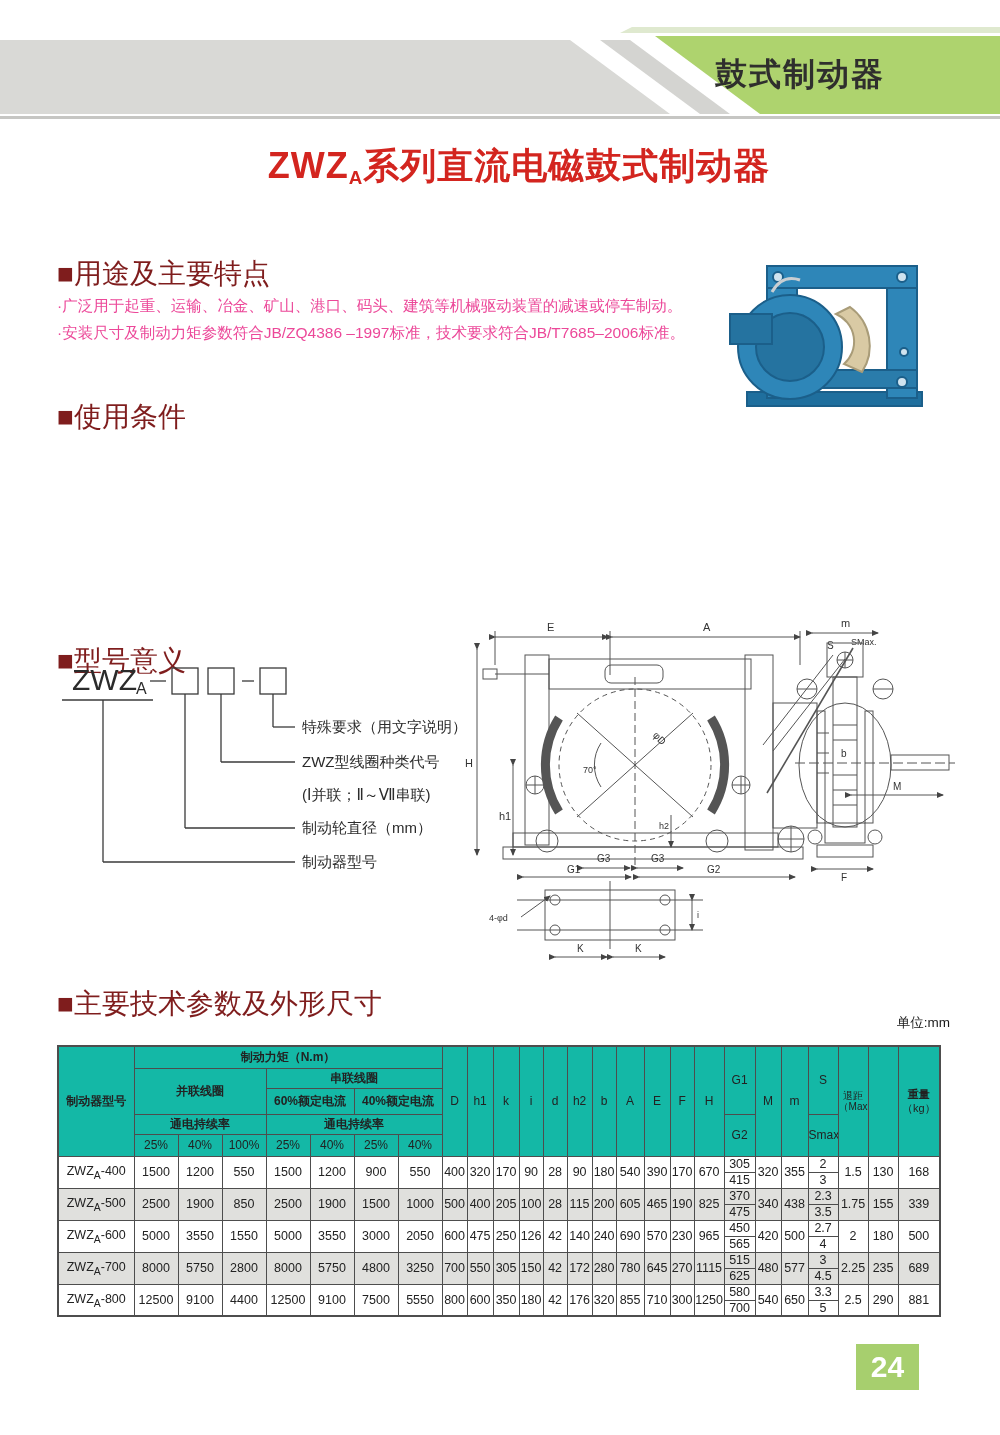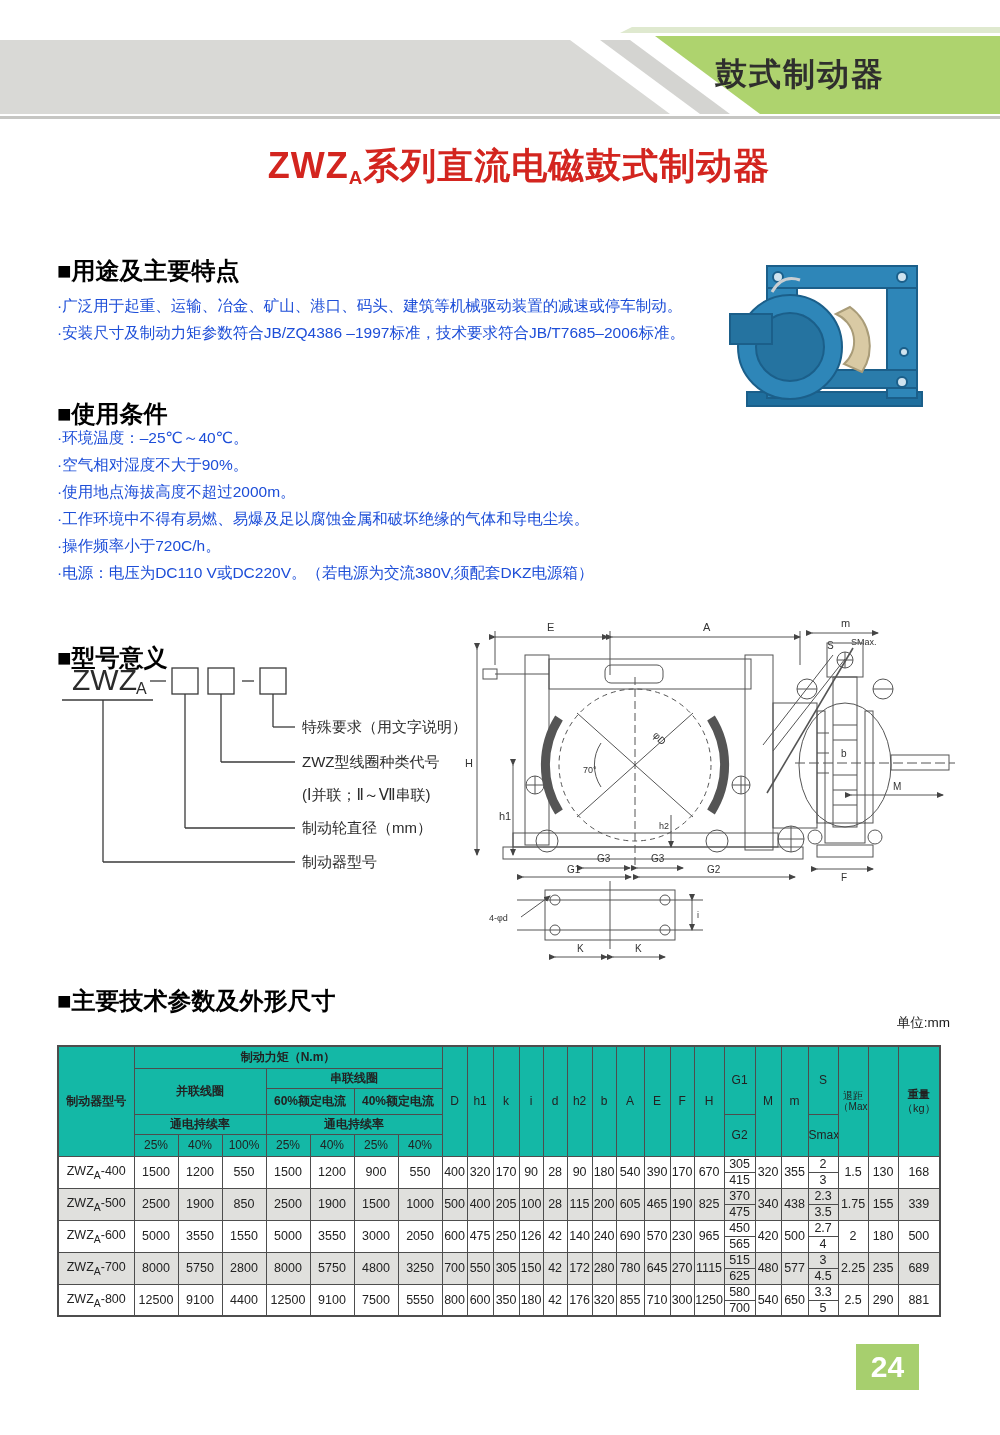--- a/index.html
+++ b/index.html
@@ -14,22 +14,22 @@
   .band-green{left:0;top:36px;width:1000px;height:78px;background:#aed36e;
              clip-path:polygon(655px 0,1000px 0,1000px 100%,760px 100%);}
   .band-topstrip{left:620px;top:27px;width:380px;height:6px;background:#dfe9cf;
              clip-path:polygon(12px 0,100% 0,100% 100%,0 100%);}
   .band-rule{left:0;top:116px;width:1000px;height:3px;background:#c6c6c3;}
   .band-title{left:715px;top:53px;width:270px;font-size:32px;font-weight:bold;color:#2f2f2d;letter-spacing:2px;}
   
   .main-title{left:0;top:142px;width:1000px;text-align:center;font-size:36px;font-weight:bold;color:#d3251f;letter-spacing:1px;margin-left:19px;}
   .main-title sub{font-size:0.52em;vertical-align:-6px;}
   
-  .sec-h{font-size:24px;font-weight:bold;color:#000000;}
-  .body-txt{font-size:15.5px;line-height:27px;color:#1d4ed8;}
+  .sec-h{font-size:28px;font-weight:normal;color:#7f1d1d;}
+  .body-txt{font-size:15.5px;line-height:27px;color:#ec4899;}
   .bullets div{white-space:normal;}
   
   table.spec{border-collapse:collapse;table-layout:fixed;width:884px;font-size:12px;border:2px solid #4d4d4d;}
   table.spec td{border:1px solid #4d4d4d;text-align:center;vertical-align:middle;padding:0;color:#222;
                 overflow:hidden;white-space:nowrap;}
   table.spec thead td{background:#14b8a6;}
   table.spec thead td.cn{font-weight:bold;font-size:12px;}
   table.spec tr.hr1{height:22px;} table.spec tr.hr2{height:20px;} table.spec tr.hr3{height:26px;}
   table.spec tr.hr4{height:20px;} table.spec tr.hr5{height:22px;}
   table.spec tbody tr{height:16px;}
@@ -77,28 +77,20 @@
       <rect x="18" y="62" width="42" height="30" fill="#2573a0"></rect>
       <circle cx="66" cy="25" r="5" fill="#cfe3ef"></circle>
       <circle cx="190" cy="25" r="5" fill="#cfe3ef"></circle>
       <circle cx="190" cy="130" r="5" fill="#cfe3ef"></circle>
       <circle cx="192" cy="100" r="4" fill="#cfe3ef"></circle>
       <path d="M60 40 q10 -18 28 -12" fill="none" stroke="#c9ced2" stroke-width="3"></path>
     </g>
   </svg>
 
   <div class="abs sec-h" style="left:57px;top:398px;">■使用条件</div>
-  <div class="abs body-txt bullets" style="left:57px;top:424px;width:900px;">
-    <div>·环境温度：–25℃～40℃。</div>
-    <div>·空气相对湿度不大于90%。</div>
-    <div>·使用地点海拔高度不超过2000m。</div>
-    <div>·工作环境中不得有易燃、易爆及足以腐蚀金属和破坏绝缘的气体和导电尘埃。</div>
-    <div>·操作频率小于720C/h。</div>
-    <div>·电源：电压为DC110 V或DC220V。（若电源为交流380V,须配套DKZ电源箱）</div>
-  </div>
 
   <div class="abs sec-h" style="left:57px;top:642px;">■型号意义</div>
 
   <svg class="abs" style="left:50px;top:640px;" width="420" height="245" viewBox="0 0 420 245">
     <g stroke="#3a3a3a" stroke-width="1.3" fill="none">
       <text x="22" y="50" font-size="30" fill="#2b2b2b" stroke="none">ZWZ</text>
       <text x="86" y="54" font-size="16" fill="#2b2b2b" stroke="none">A</text>
       <line x1="12" y1="60" x2="103" y2="60"></line>
       <line x1="100" y1="41" x2="116" y2="41"></line>
       <rect x="122" y="28" width="26" height="26"></rect>

